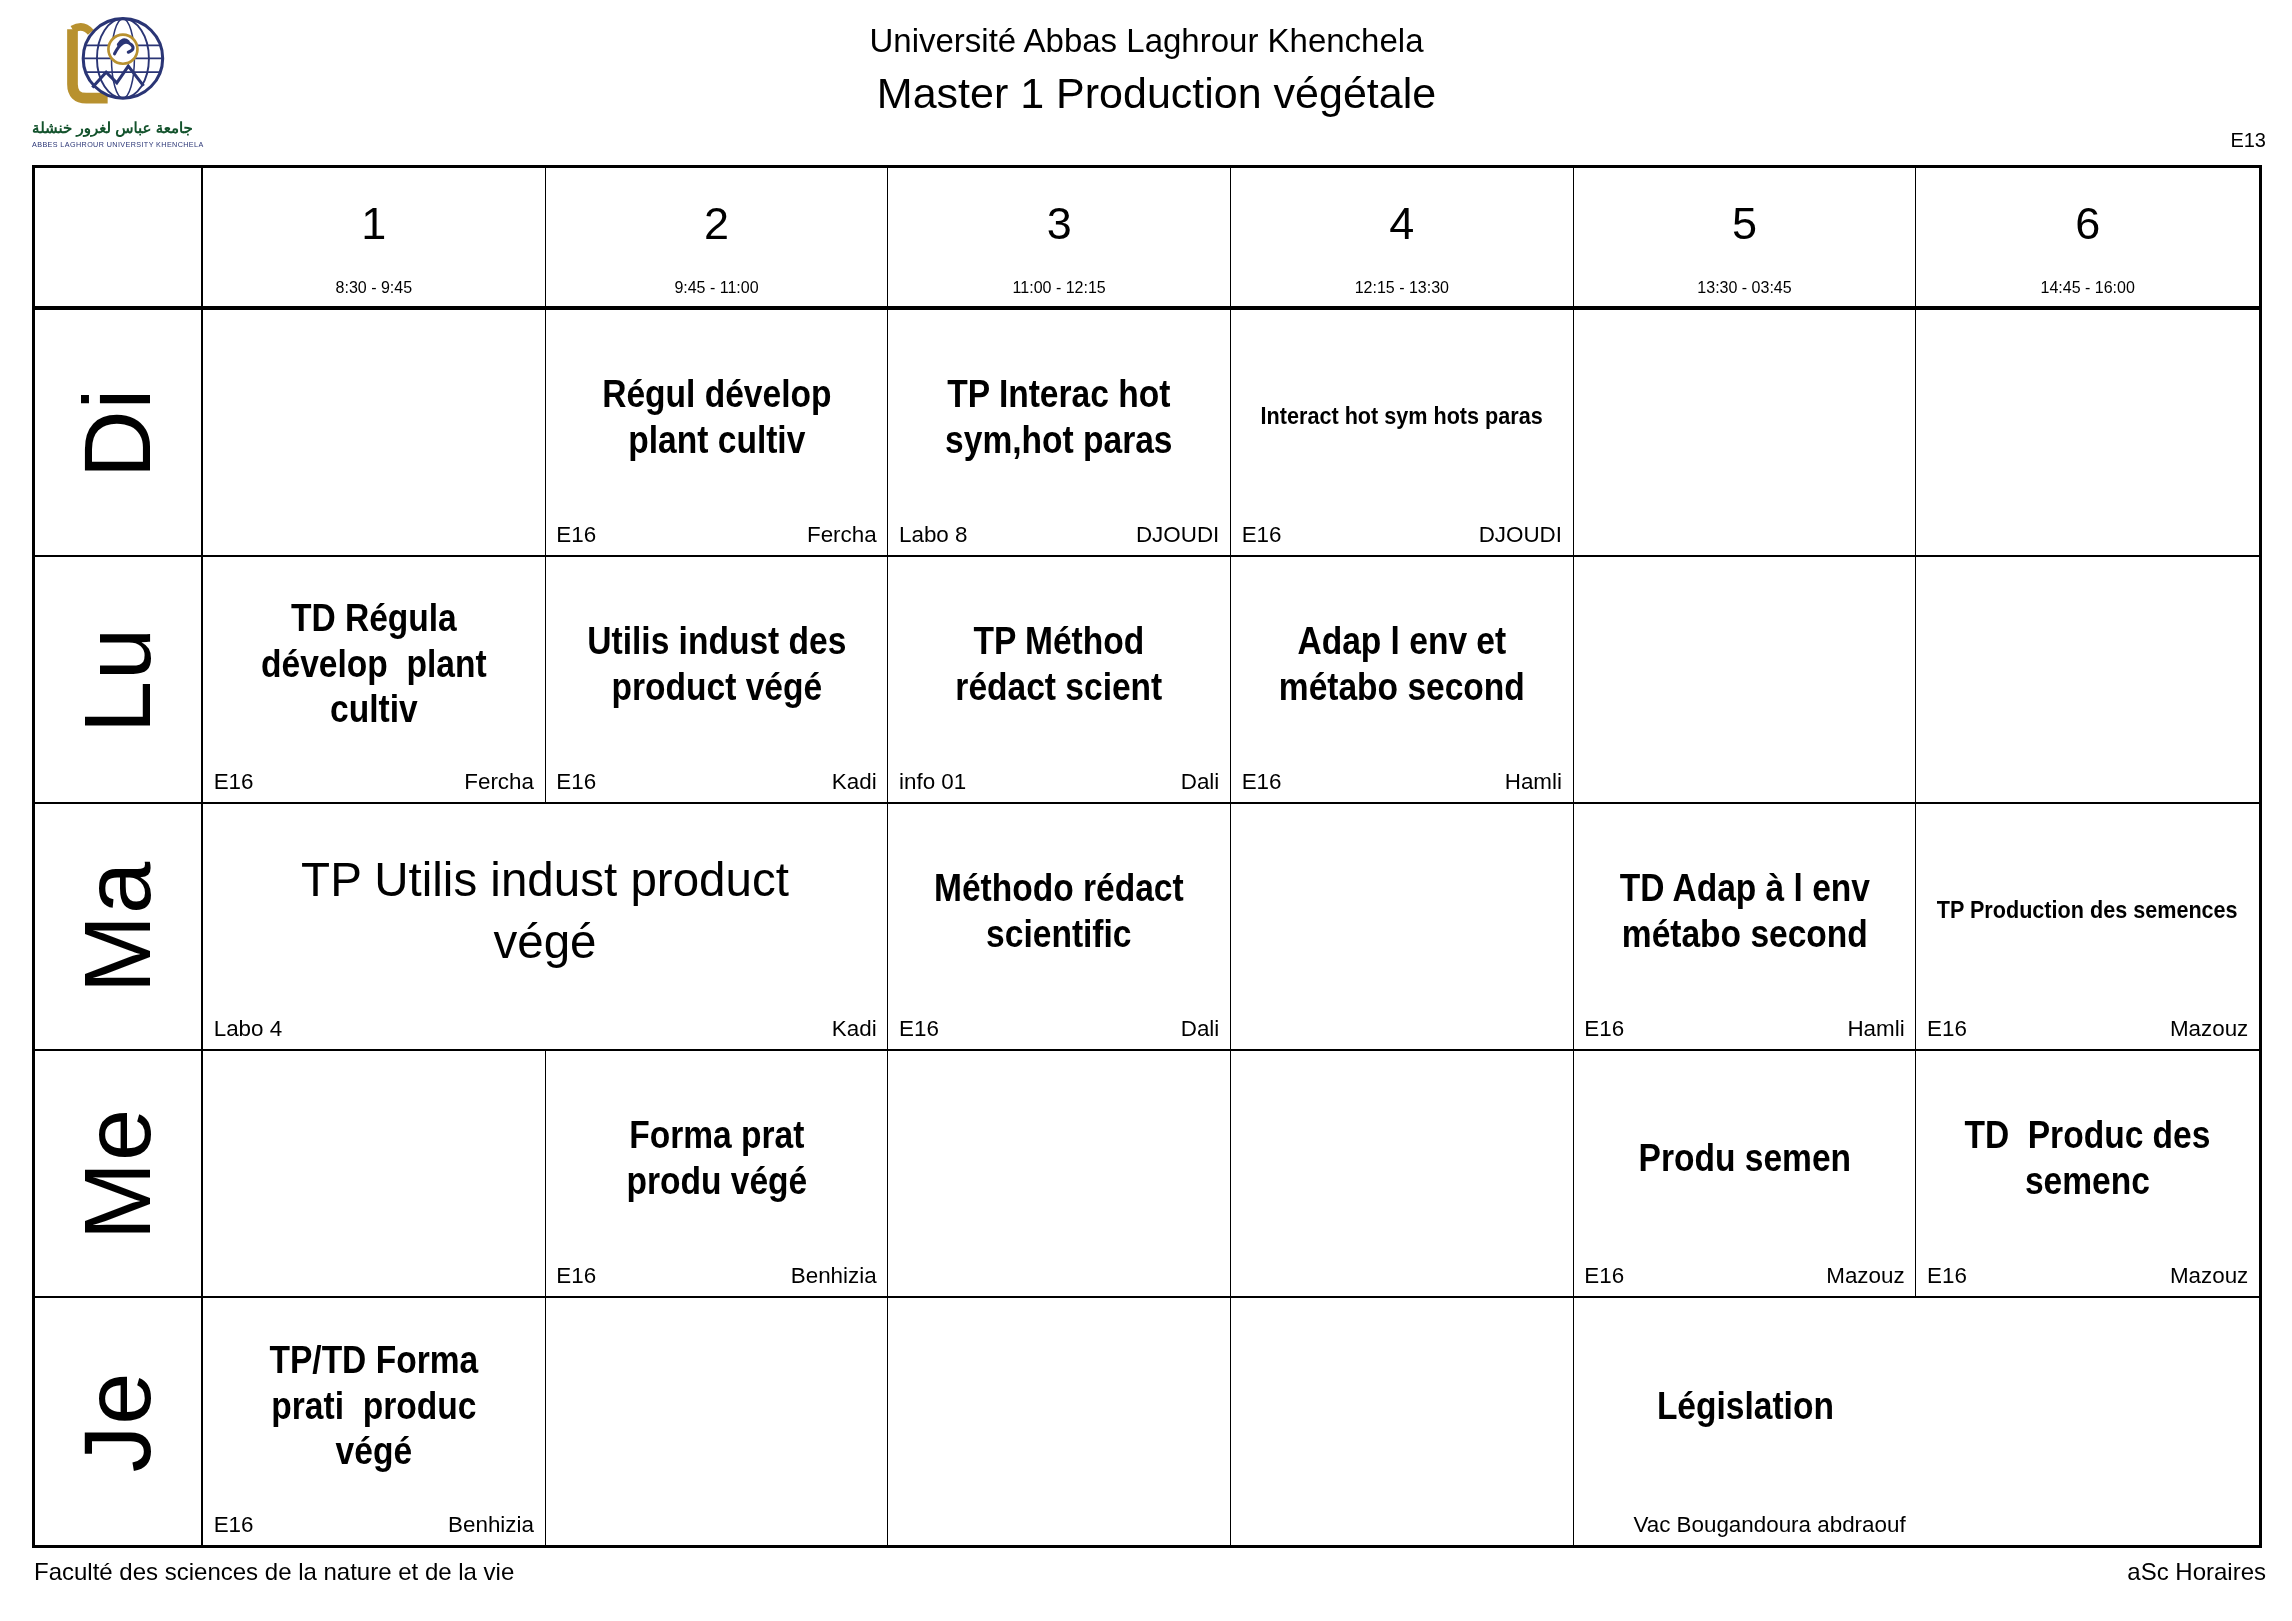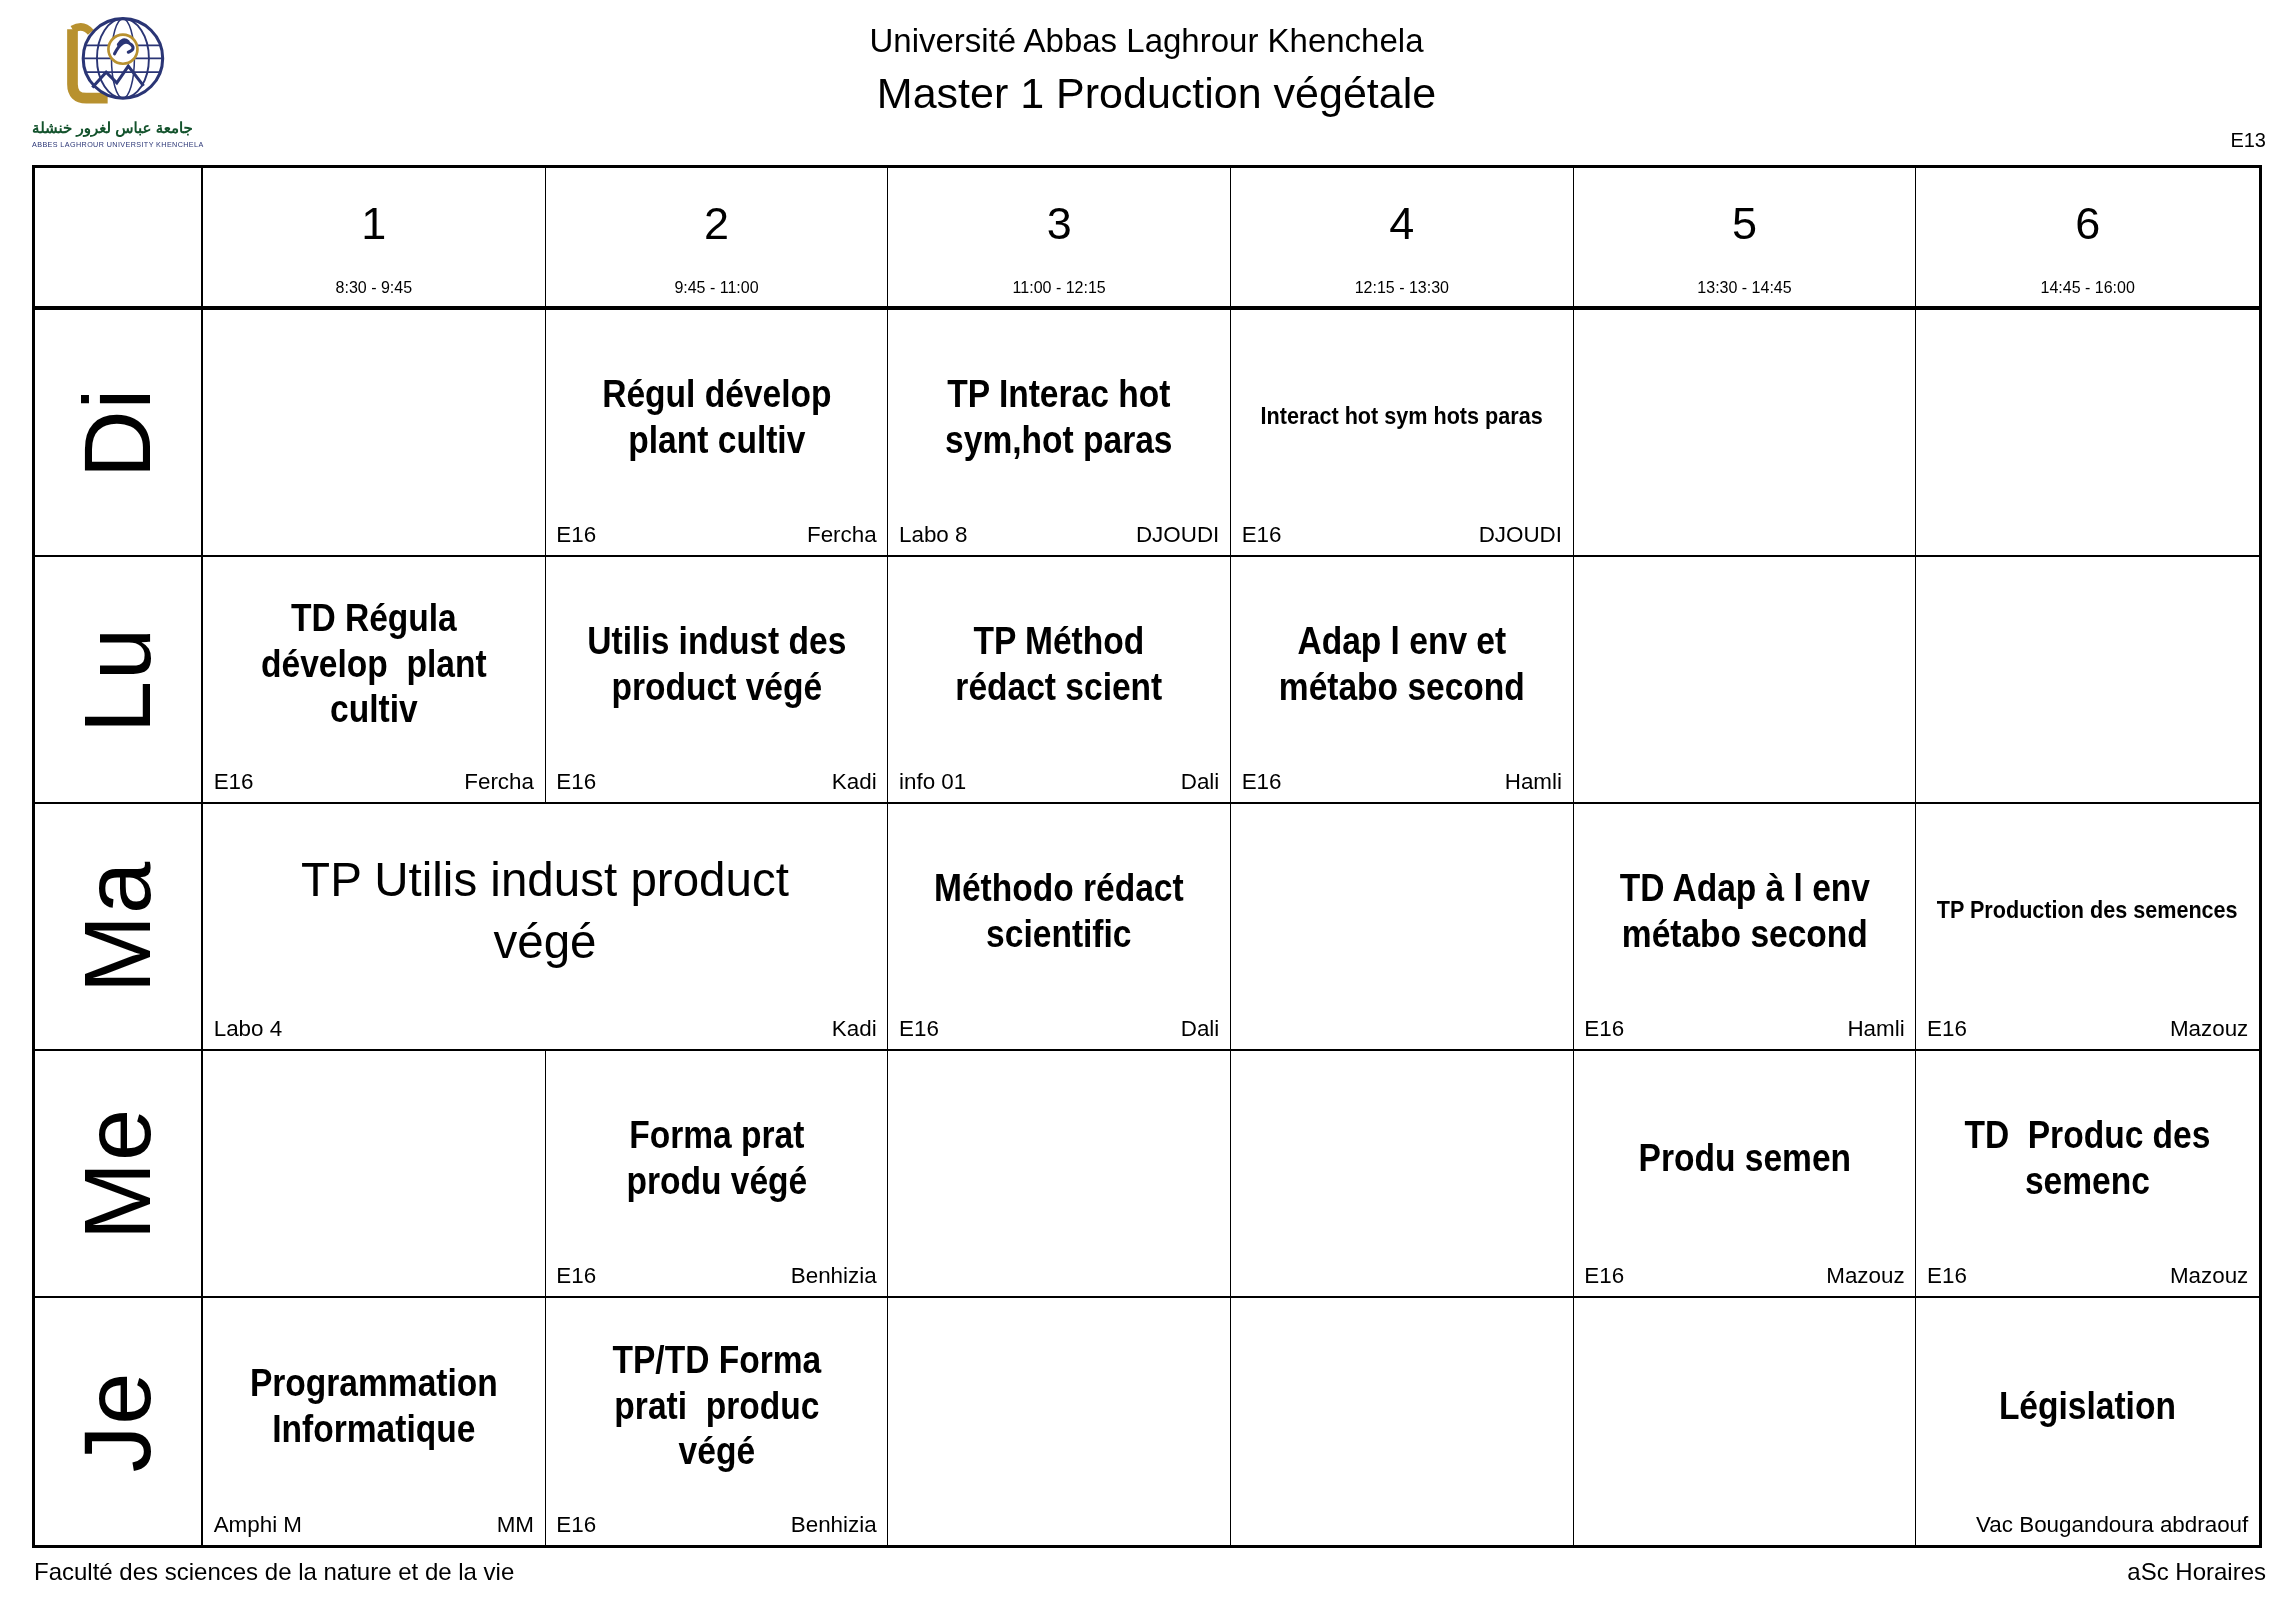--- a/index.html
+++ b/index.html
@@ -115,21 +115,21 @@
     <div class="tcell hrow col-head">
       <div class="col-num">3</div>
       <div class="col-time">11:00 - 12:15</div>
     </div>
     <div class="tcell hrow col-head">
       <div class="col-num">4</div>
       <div class="col-time">12:15 - 13:30</div>
     </div>
     <div class="tcell hrow col-head">
       <div class="col-num">5</div>
-      <div class="col-time">13:30 - 14:45</div>
+      <div class="col-time">13:30 - 03:45</div>
     </div>
     <div class="tcell hrow col-head clast">
       <div class="col-num">6</div>
       <div class="col-time">14:45 - 16:00</div>
     </div>
 
     <div class="tcell dcol day-cell">
         <span>Di</span>
       </div>
     <div class="tcell cell"></div>
@@ -260,28 +260,20 @@
 semenc</div>
       <div class="meta">
           <span>E16</span>
           <span>Mazouz</span>
         </div>
     </div>
 
     <div class="tcell dcol day-cell rlast">
         <span>Je</span>
       </div>
-    <div class="tcell cell rlast">
-      <div class="lesson-title">Programmation
-Informatique</div>
-      <div class="meta">
-          <span>Amphi M</span>
-          <span>MM</span>
-        </div>
-    </div>
     <div class="tcell cell rlast">
       <div class="lesson-title">TP/TD Forma
 prati  produc
 végé</div>
       <div class="meta">
           <span>E16</span>
           <span>Benhizia</span>
         </div>
     </div>
     <div class="tcell cell rlast"></div>

